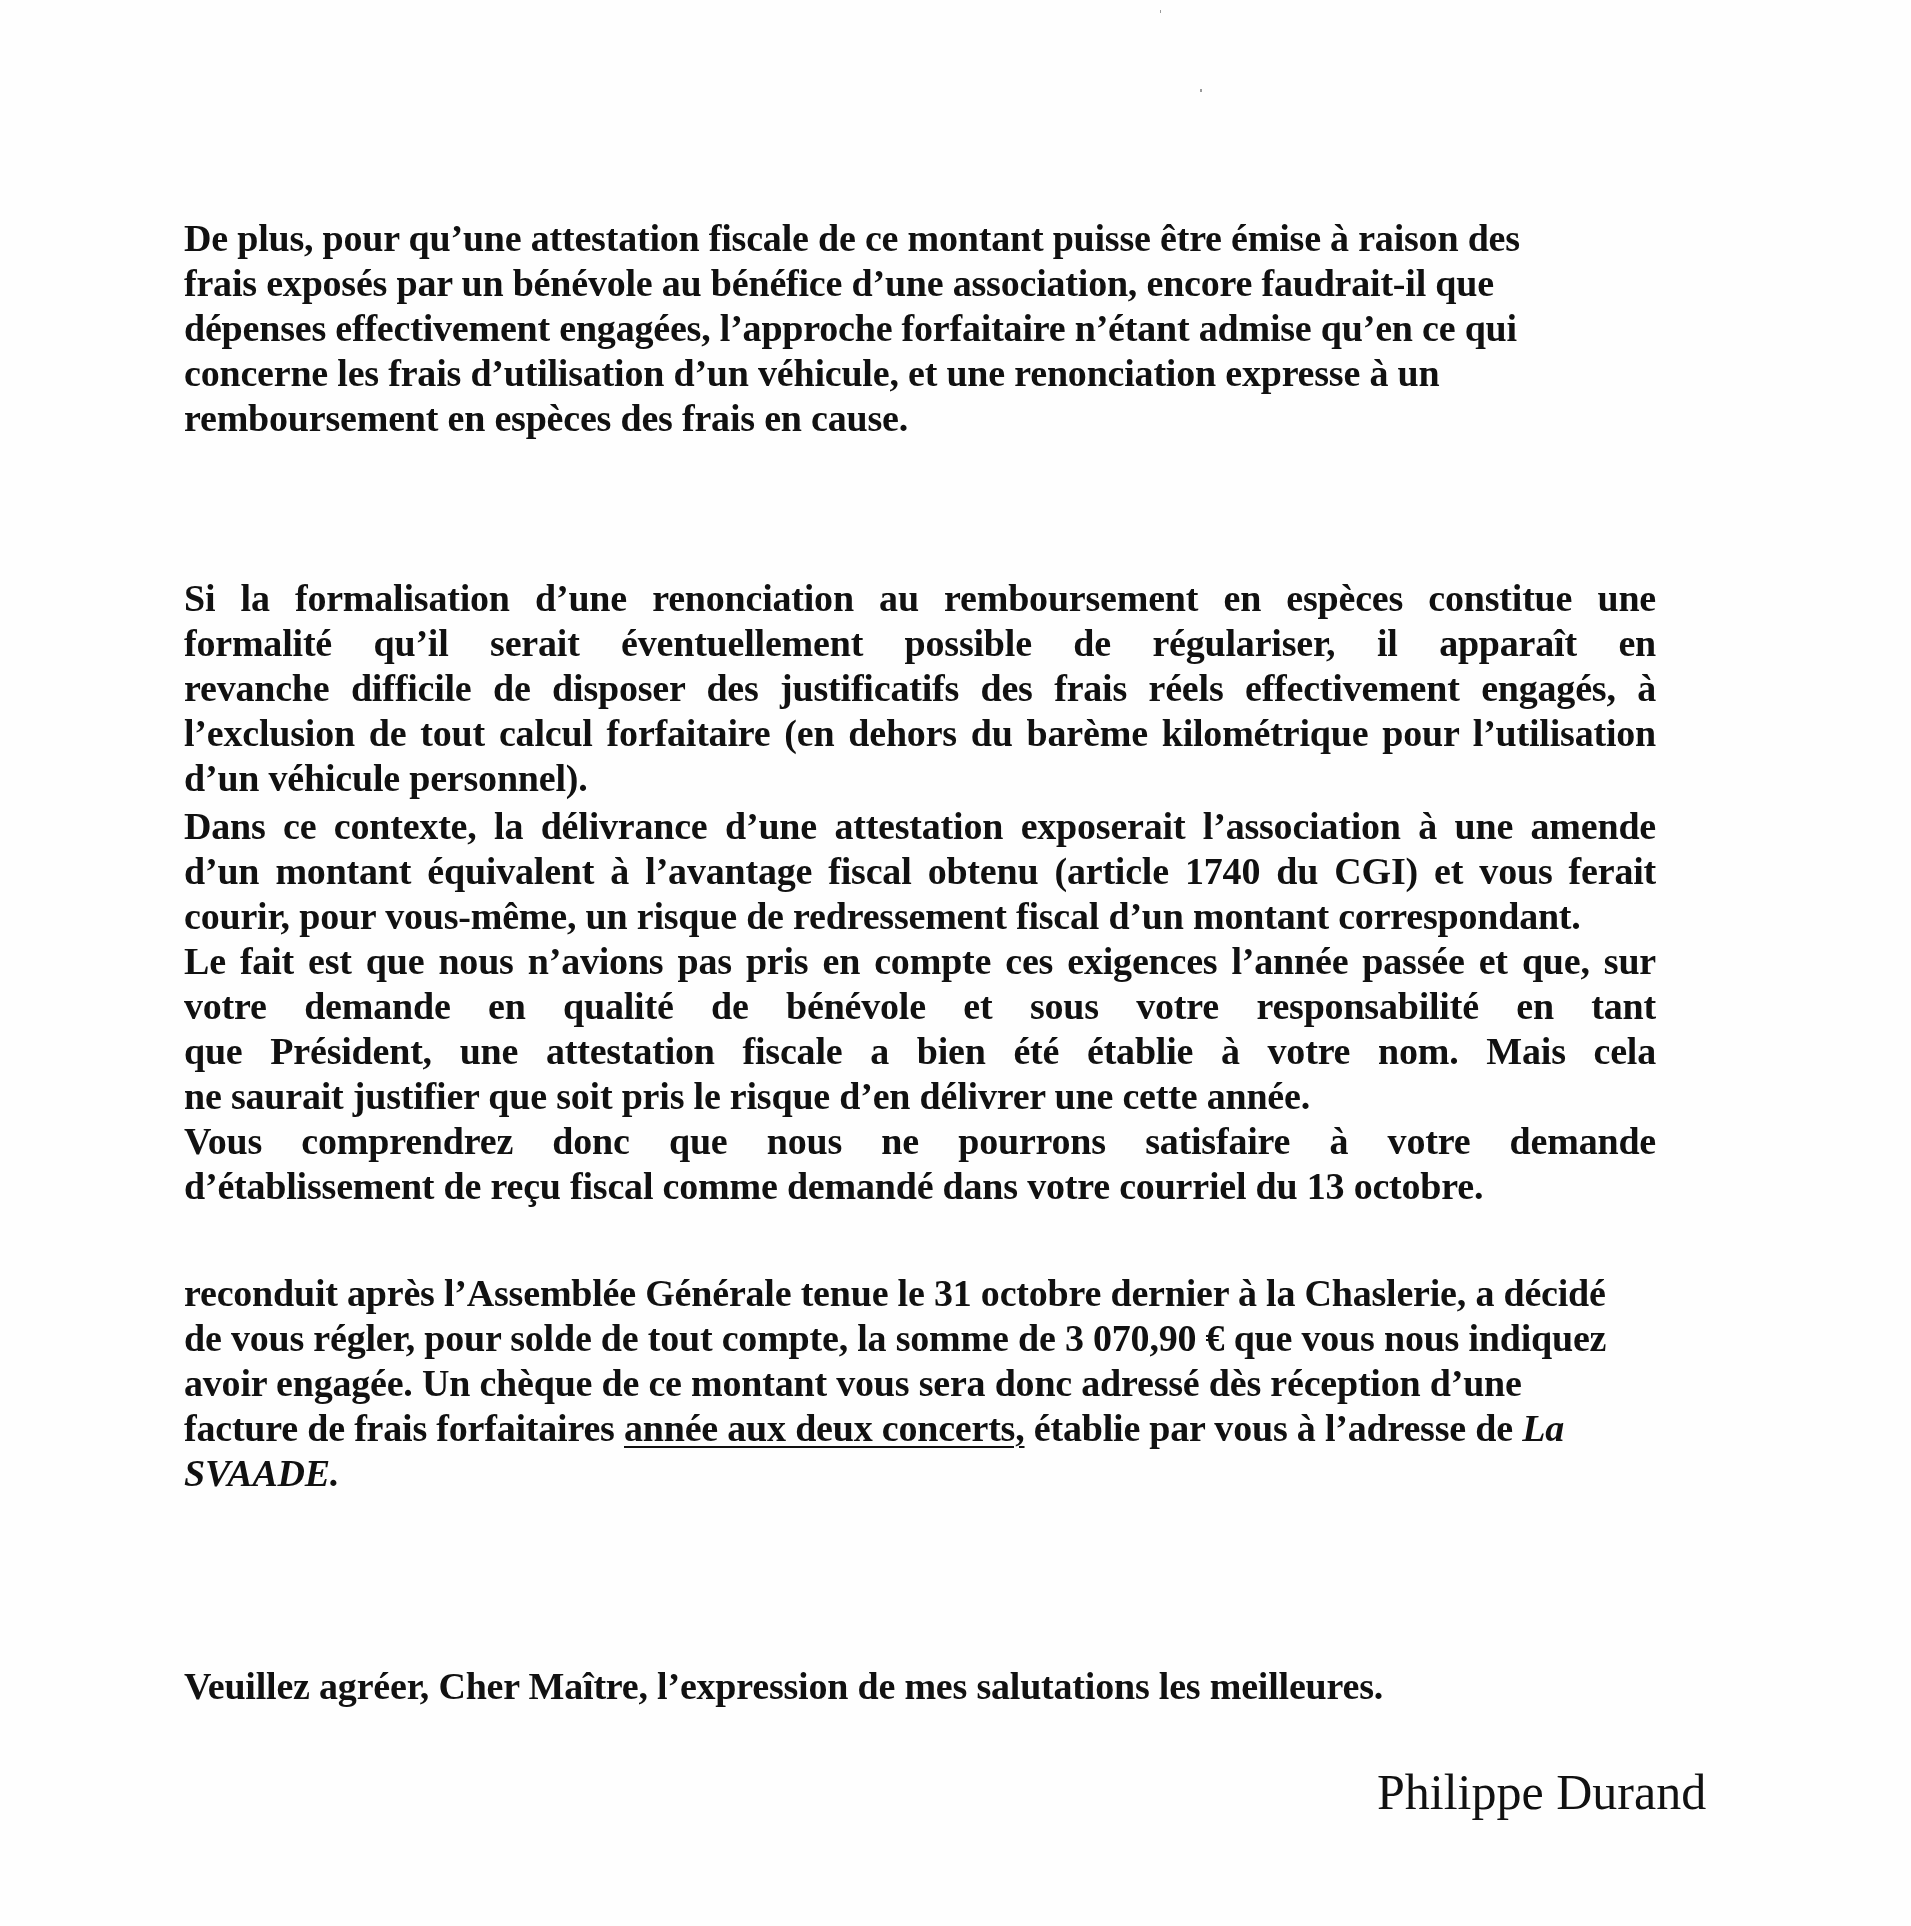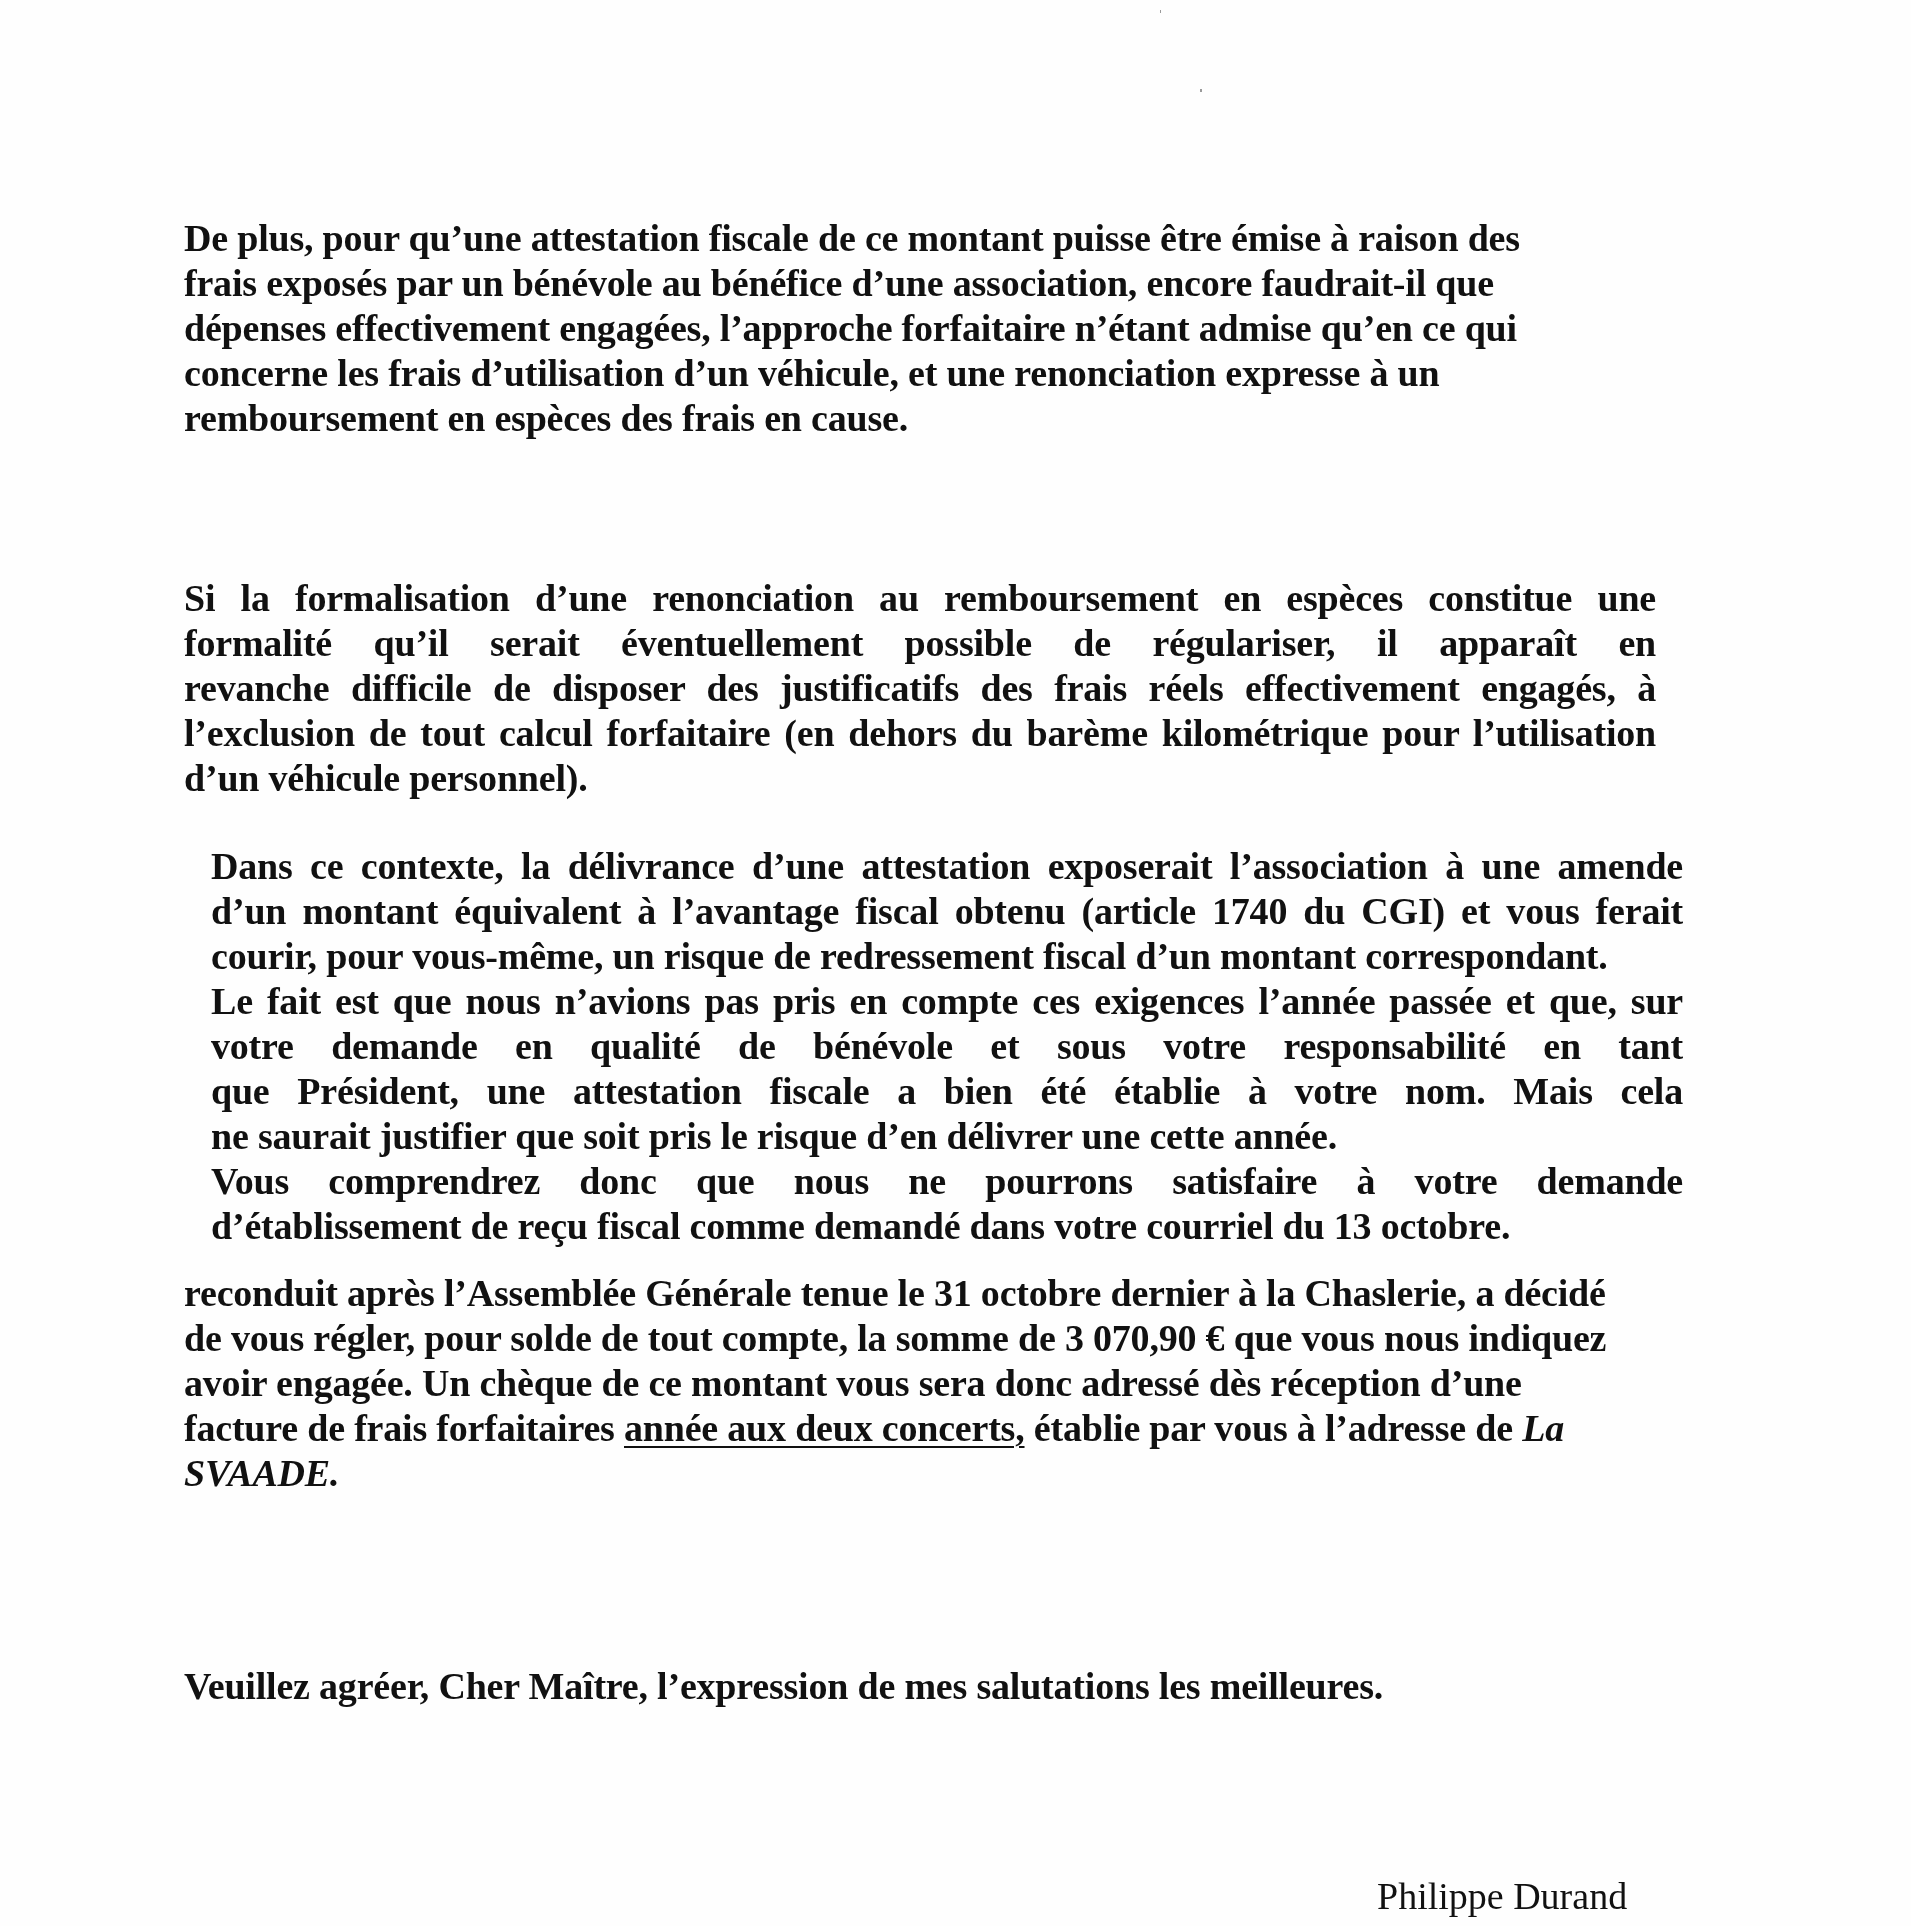--- a/index.html
+++ b/index.html
@@ -45,28 +45,28 @@
     .it {
       font-style: italic;
     }
     .ul {
       text-decoration: underline;
       text-decoration-thickness: 2.3px;
       text-underline-offset: 5.4px;
     }
     #p1 { top: 216px; }
     #p2 { top: 576px; }
-    #p3 { top: 844px; margin-left: 27px; }
+    #p3 { top: 804px; }
     #p4 { top: 1271px; }
     #closing { top: 1664px; }
     #signature {
       position: absolute;
-      top: 1874px;
+      top: 1770px;
       left: 1377px;
-      font-size: 38px;
+      font-size: 50px;
       line-height: 45px;
       white-space: nowrap;
     }
     .speck {
       position: absolute;
       background: #9a9a9a;
     }
   </style>
 </head>
 <body>

